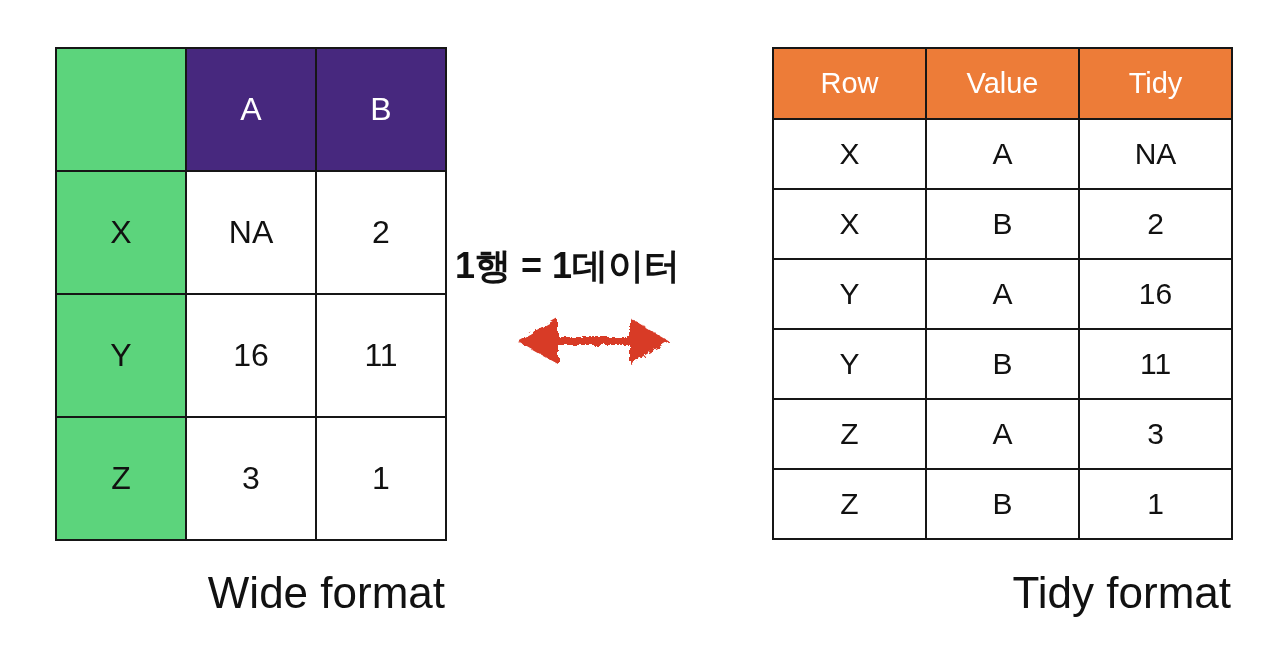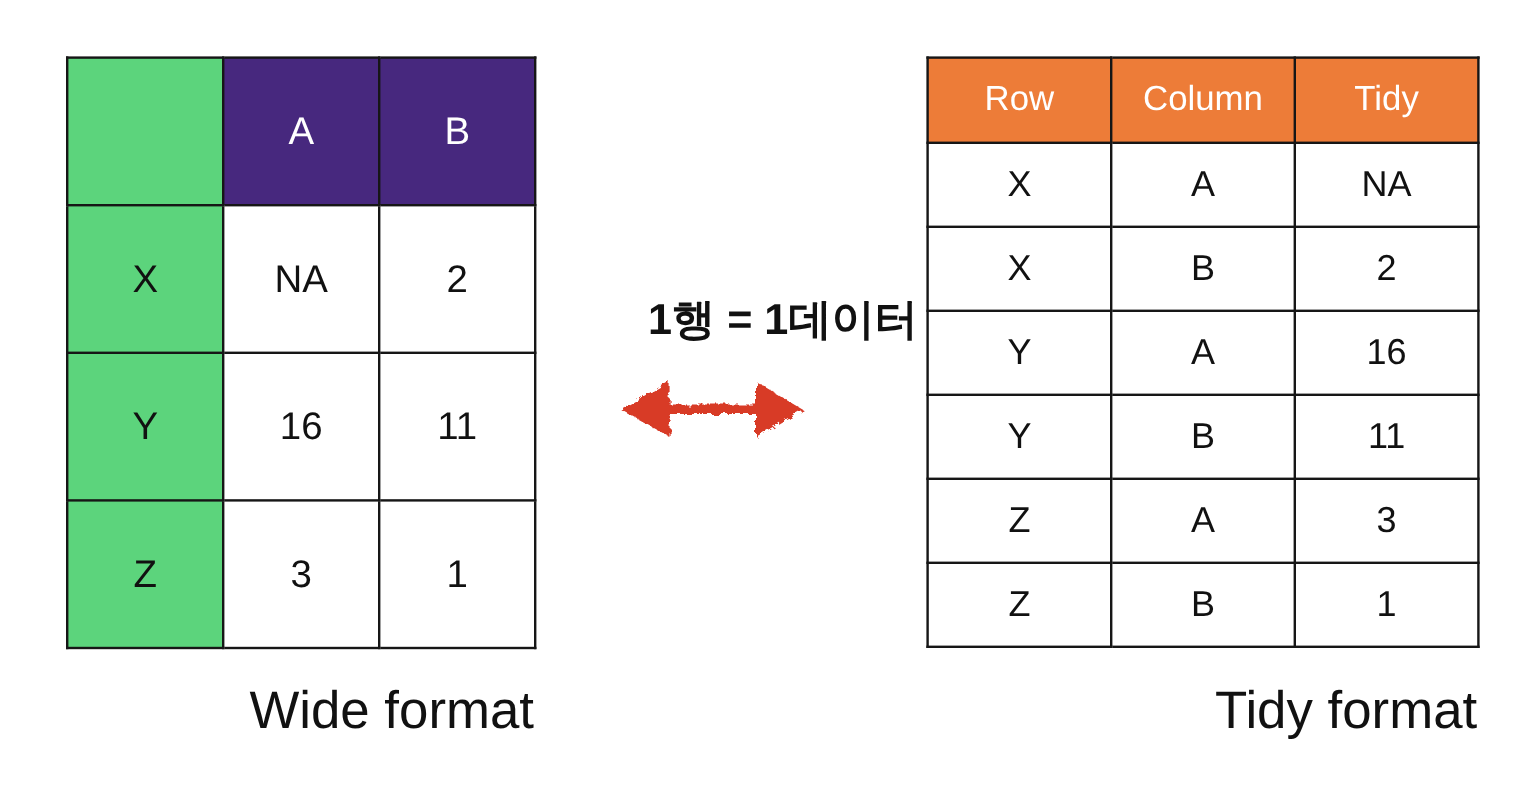--- a/index.html
+++ b/index.html
@@ -64,21 +64,21 @@
   }
   .caption-wide { left: 55px;  width: 390px; }
   .caption-tidy { left: 772px; width: 459px; }
 
   
   .relation-label {
     position: absolute;
     left: 455px;
     top: 242px;
     width: 310px;
-    text-align: right;
+    text-align: left;
     font-size: 36px;
     font-weight: 600;
     color: #111111;
     white-space: nowrap;
   }
   .arrow-wrap {
     position: absolute;
     left: 512px;
     top: 311px;
     width: 162px;
@@ -135,21 +135,21 @@
 
 <table class="tidy-table">
   <colgroup>
       <col>
       <col>
       <col>
     </colgroup>
   <tbody>
       <tr class="head-row">
     <td class="tidy-col-head">Row</td>
-    <td class="tidy-col-head">Column</td>
+    <td class="tidy-col-head">Value</td>
     <td class="tidy-col-head">Tidy</td>
   </tr>
   <tr>
     <td class="tidy-value">X</td>
     <td class="tidy-value">A</td>
     <td class="tidy-value">NA</td>
   </tr>
   <tr>
     <td class="tidy-value">X</td>
     <td class="tidy-value">B</td>

